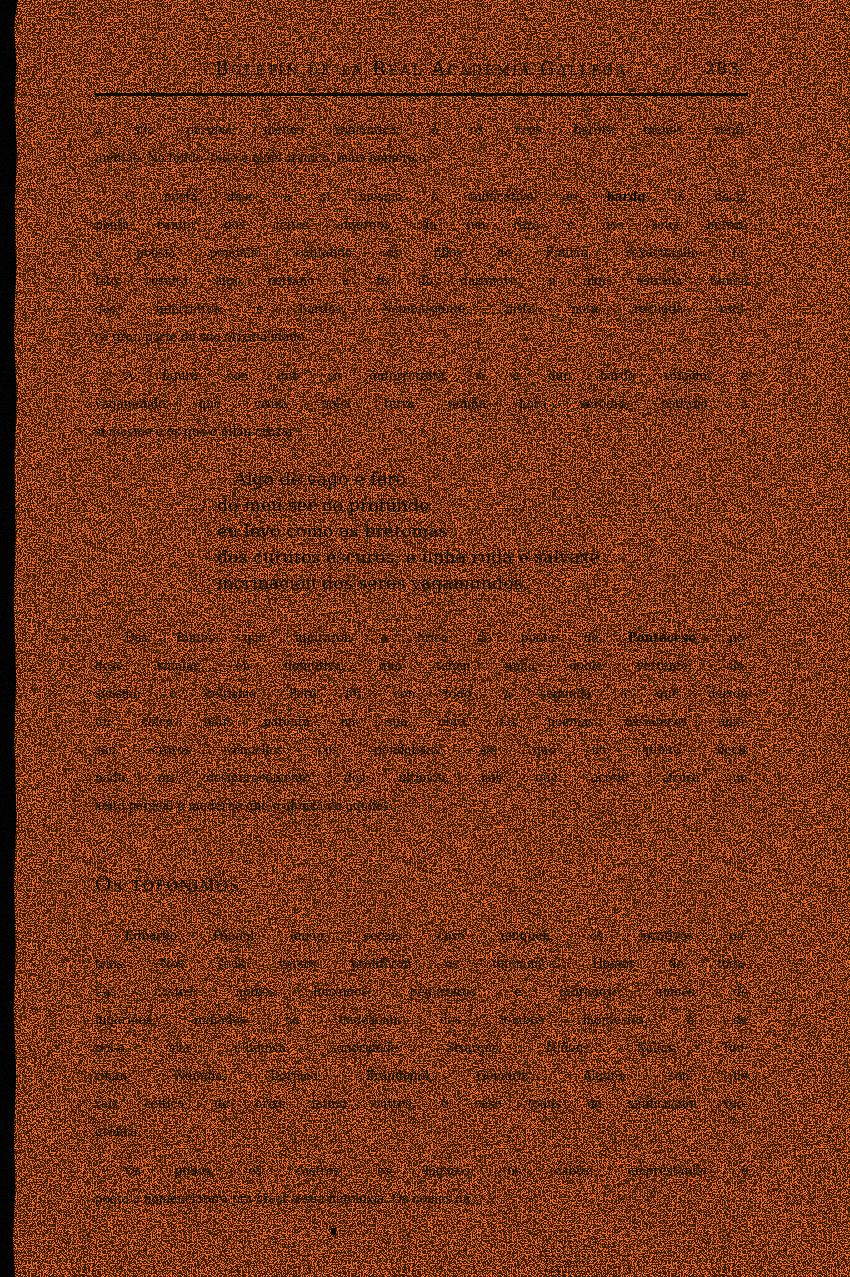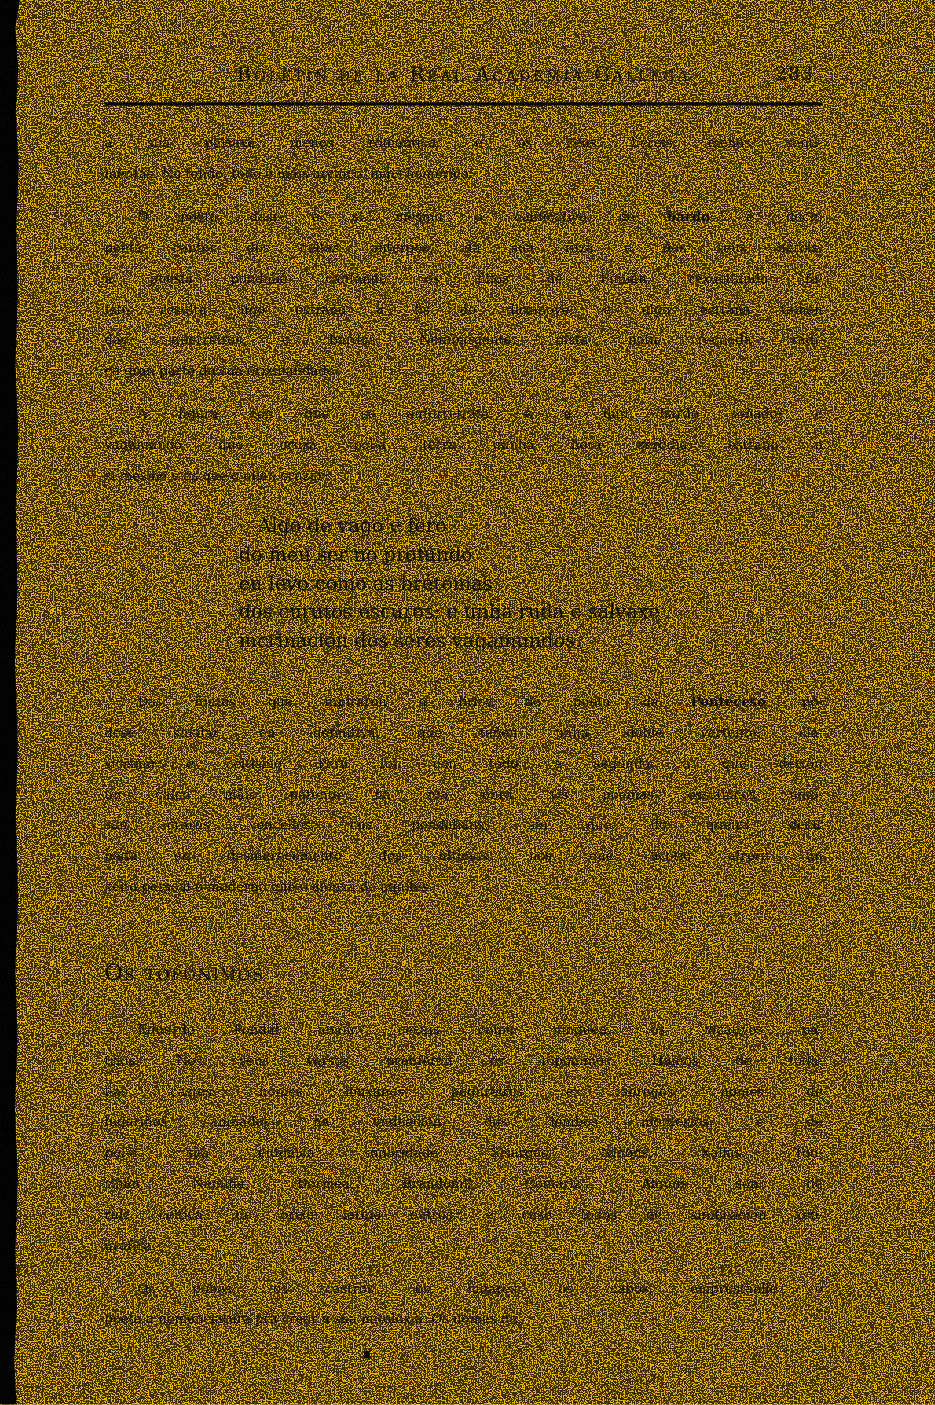--- a/index.html
+++ b/index.html
@@ -1,18 +1,18 @@
 <!DOCTYPE html>
 <html><head>
 <meta charset="utf-8">
 <style>
   html,body{margin:0;padding:0;}
   body{width:850px;height:1277px;position:relative;background:#e9e9e9;overflow:hidden;
        font-family:"DejaVu Serif","Liberation Serif",serif;}
-  .page{position:absolute;left:0;top:0;width:850px;height:1277px;background:#eab308;color:#161616;}
+  .page{position:absolute;left:0;top:0;width:850px;height:1277px;background:#f97316;color:#161616;}
   
   .binding{position:absolute;left:0;top:0;width:18px;height:1277px;background:#060606;
     clip-path:polygon(0 0,100% 0,78% 2%,92% 5%,80% 8%,95% 12%,82% 16%,90% 21%,78% 26%,
       93% 31%,80% 36%,88% 42%,76% 47%,90% 53%,80% 58%,92% 64%,78% 69%,88% 74%,76% 79%,
       90% 84%,78% 89%,86% 93%,72% 97%,84% 100%,0 100%);}
   .content{position:absolute;left:95px;top:58px;width:653px;}
   
   .runhead{position:relative;height:26px;}
   .runhead .title{position:absolute;left:0;right:0;text-align:center;
     font-variant:small-caps;letter-spacing:2.5px;font-size:18px;color:#1b1b1b;}
@@ -87,21 +87,21 @@
           <div class="line">Das fontes que inpiraron a lírica do poeta da <b>Ponteceso</b>, pó-</div>
           <div class="line">dese sinalar, en definitiva, que teñen unha doble vertente: cla-</div>
           <div class="line">sicismo e celtismo. Pero foi, con todo, a segunda a que deixóu</div>
           <div class="line">un calco máis patente na súa obra. Os poemas ossiánicos amo-</div>
           <div class="line">san craros vencellos cos pondaliáns; sin que ilo queira decír</div>
           <div class="line">nada en desmerecemento dos últimos, nós que acotío afrora un</div>
           <div class="line last">xeito persoal e moderno que o alonxa de aquíles.</div>
         </div>
         <div class="block heading">Os topónimos</div>
         <div class="block p indent after-heading">
-          <div class="line">Eduardo Pondal amóu, cecáis coma ninguén, os locativos pa-</div>
+          <div class="line">Eduardo Pondal amóu, cecáis case ninguén, os locativos pa-</div>
           <div class="line">trios. Nos seus versos proliferan os topónimos. Hainos de toda-</div>
           <div class="line">l-as castes: nomes lonxanos, pegureiros e labregos; nomes de</div>
           <div class="line">lugariños aniñados na ondeación dos lombos montesíos, e de</div>
           <div class="line">pol-a súa eufónica sonoridade: Sisargas, Niñóns, Xallas, Tou-</div>
           <div class="line">riñán, Nemiña, Dorméa, Brandomil, Gomariz... Algúns son de</div>
           <div class="line">raíz céltica, de orixe latino outros, e case todos de siñificación xeo-</div>
           <div class="line last">gráfica.</div>
         </div>
         <div class="block p indent">
           <div class="line">Os pobos, os castros, os lugares, os cabos, empréstanlle ó</div>

